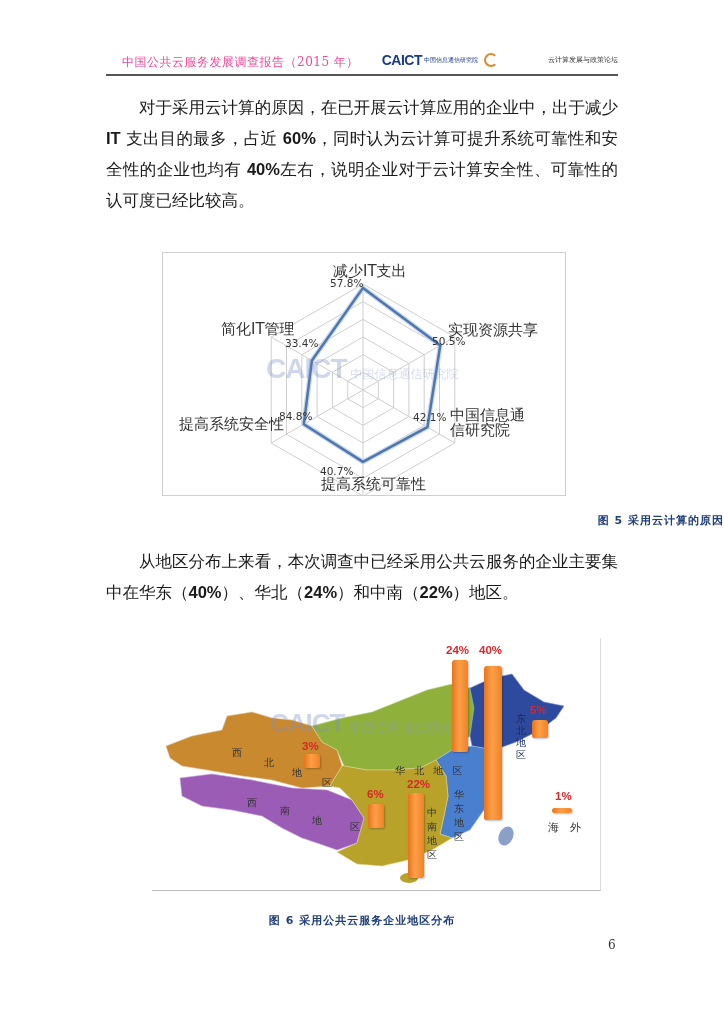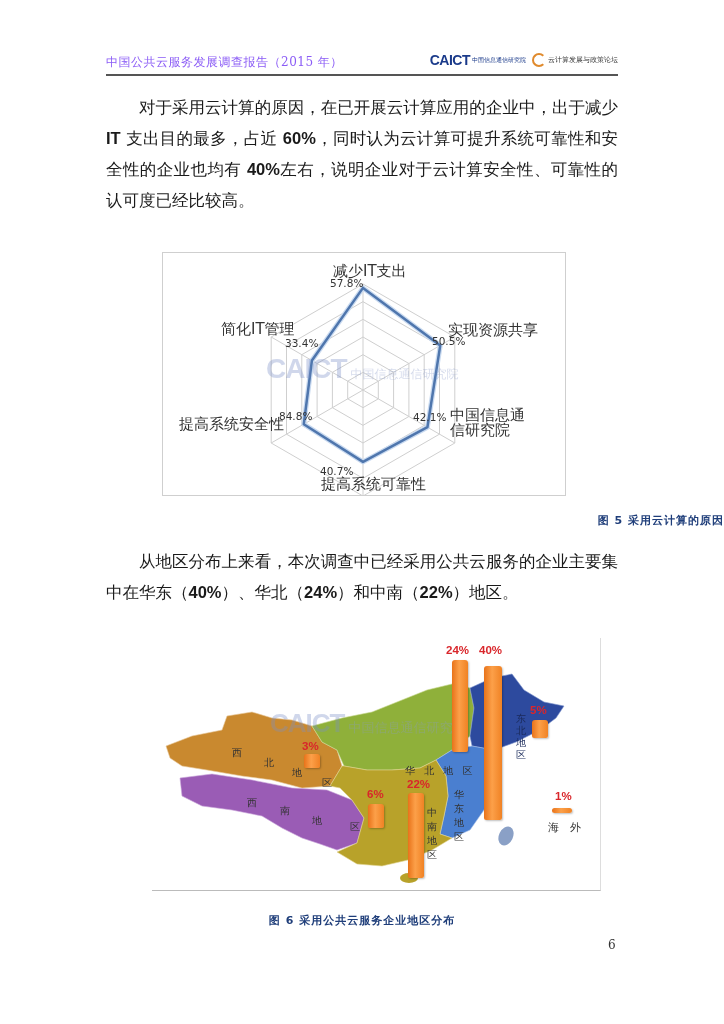--- a/index.html
+++ b/index.html
@@ -1,29 +1,29 @@
 <!DOCTYPE html>
 <html><head>
 <meta charset="utf-8">
 <style>
   html, body { margin: 0; padding: 0; background: #ffffff; }
   body { width: 724px; height: 1024px; position: relative; overflow: hidden;
          font-family: "DejaVu Serif", "Liberation Serif", serif; color: #222; }
   .header { position: absolute; left: 106px; top: 52px; width: 512px; height: 22px; }
-  .header-title { position: absolute; left: 0; top: 2px; font-size: 12px; color: #8b5cf6;
+  .header-title { position: absolute; left: 16px; top: 2px; font-size: 12px; color: #ec4899;
                   font-family: "DejaVu Serif", serif; letter-spacing: 0.5px; }
   .header-logos { position: absolute; right: 0; top: 0; display: flex; align-items: center; gap: 6px; }
   .caict-logo { display: flex; align-items: center; gap: 2px; }
   .caict-text { font-family: "Liberation Sans", sans-serif; font-weight: bold; font-size: 14px;
                 color: #1a3a8a; letter-spacing: -0.5px; }
   .caict-cn { font-size: 6px; color: #1a3a8a; font-family: "DejaVu Sans", sans-serif; }
   .forum-logo { display: flex; align-items: center; gap: 2px; }
   .forum-icon { width: 14px; height: 14px; border-radius: 50%; border: 2px solid #e08a2c;
                 border-right-color: transparent; box-sizing: border-box; }
-  .forum-text { font-size: 7px; color: #333; font-family: "DejaVu Sans", sans-serif; }
+  .forum-text { font-size: 7px; color: #333; font-family: "DejaVu Sans", sans-serif; margin-left: 48px; }
   .header-rule { position: absolute; left: 106px; top: 74px; width: 512px; height: 2px; background: #555; }
 
   .para { position: absolute; left: 106px; width: 512px; font-size: 16.5px; line-height: 31px;
           color: #1a1a1a; text-align: justify; font-family: "DejaVu Serif", serif; }
   .para b { font-family: "Liberation Sans", sans-serif; font-weight: bold; }
   .p1 { top: 92px; }
   .p2 { top: 546px; }
   .indent { display: inline-block; width: 33px; }
 
   .figure-box { position: absolute; border: 1px solid #cfcfcf; background: #fff; }
@@ -138,21 +138,21 @@
   </div>
 
   <span class="map-label" style="left:80px;top:108px">西</span>
   <span class="map-label" style="left:112px;top:118px">北</span>
   <span class="map-label" style="left:140px;top:128px">地</span>
   <span class="map-label" style="left:170px;top:138px">区</span>
   <span class="map-label" style="left:95px;top:158px">西</span>
   <span class="map-label" style="left:128px;top:166px">南</span>
   <span class="map-label" style="left:160px;top:176px">地</span>
   <span class="map-label" style="left:198px;top:182px">区</span>
-  <span class="map-label" style="left:253px;top:126px;letter-spacing:3px">华 北 地 区</span>
+  <span class="map-label" style="left:243px;top:126px;letter-spacing:3px">华 北 地 区</span>
   <span class="map-label" style="left:364px;top:74px;color:#1a2a5a">东</span>
   <span class="map-label" style="left:364px;top:86px;color:#1a2a5a">北</span>
   <span class="map-label" style="left:364px;top:98px;color:#1a2a5a">地</span>
   <span class="map-label" style="left:364px;top:110px;color:#1a2a5a">区</span>
   <span class="map-label" style="left:302px;top:150px">华</span>
   <span class="map-label" style="left:302px;top:164px">东</span>
   <span class="map-label" style="left:302px;top:178px">地</span>
   <span class="map-label" style="left:302px;top:192px">区</span>
   <span class="map-label" style="left:275px;top:168px">中</span>
   <span class="map-label" style="left:275px;top:182px">南</span>

